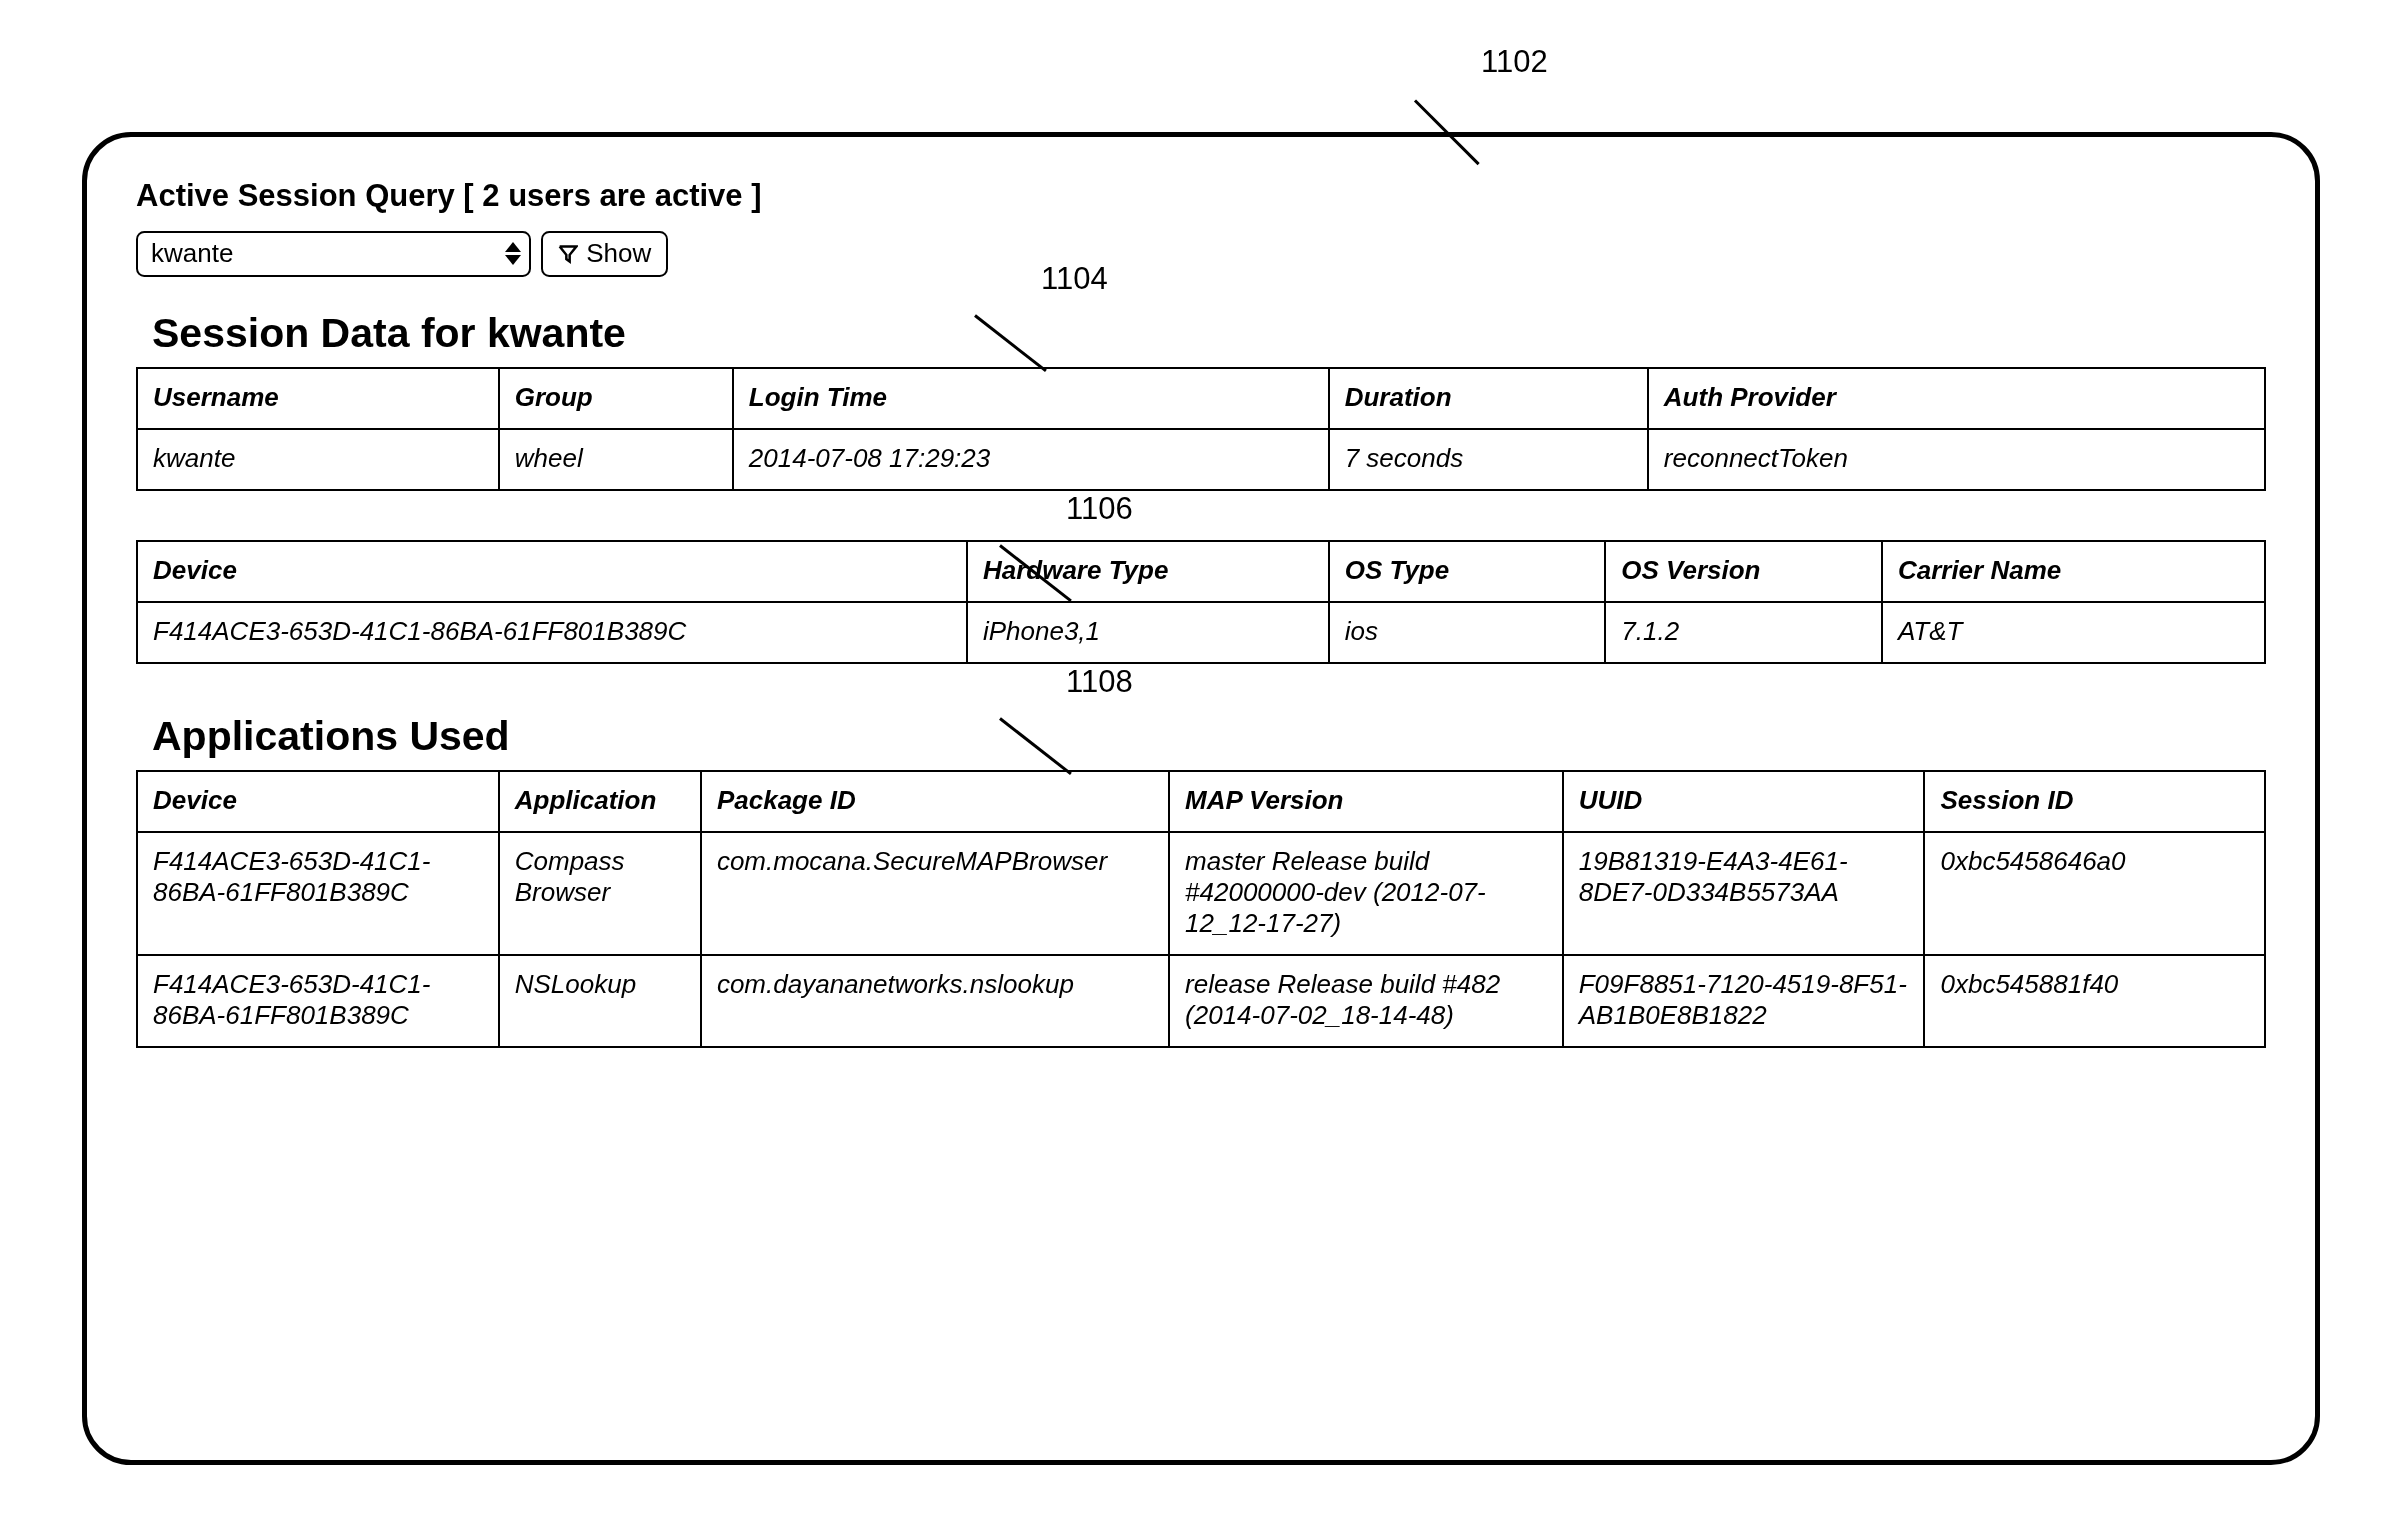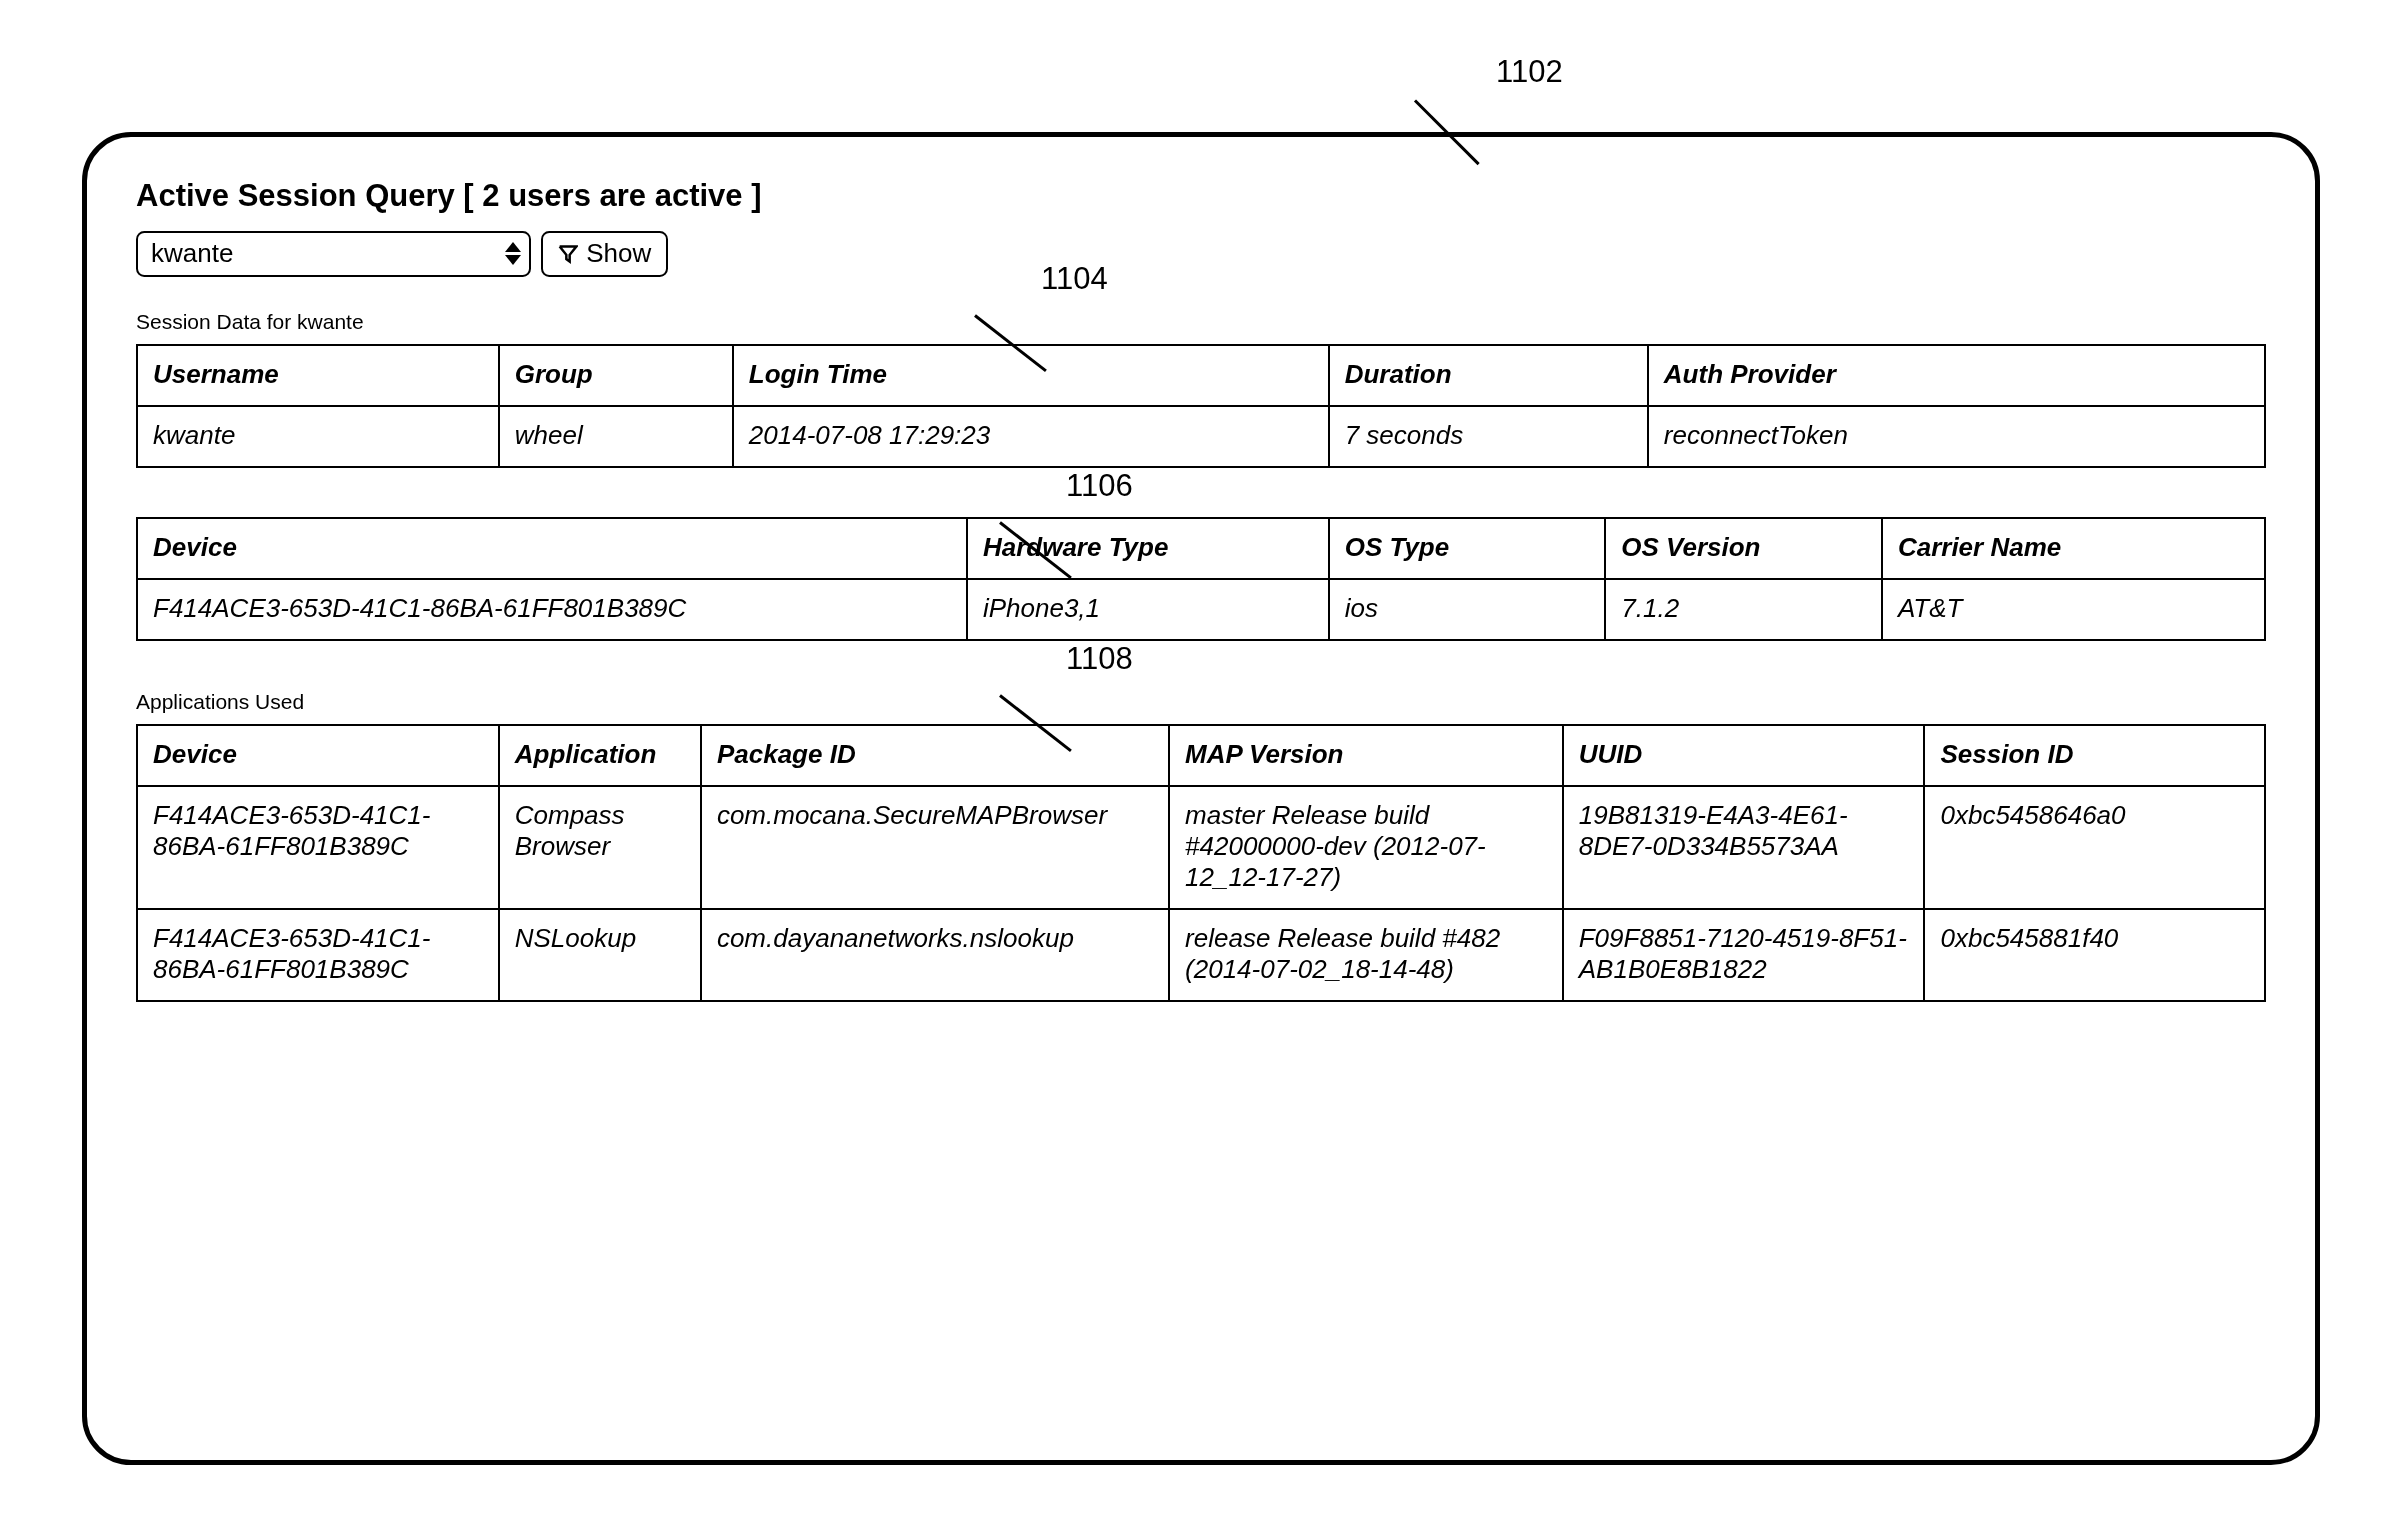--- a/index.html
+++ b/index.html
@@ -36,41 +36,41 @@
   .stepper .tri-up,.stepper .tri-down{width:0;height:0;border-left:8.2px solid transparent;border-right:8.2px solid transparent;}
   .stepper .tri-up{border-bottom:10px solid #000;margin-bottom:3.3px;}
   .stepper .tri-down{border-top:10px solid #000;}
   .show-btn{
     display:flex;align-items:center;gap:8.2px;
     height:46px;border:2.5px solid #000;border-radius:8.2px;
     padding:0 15px;font-size:26px;font-weight:400;box-sizing:border-box;
     background:#fff;
   }
   .filter-icon{font-size:23px;line-height:0;font-weight:bold;}
-  .section-title{font-size:21px;margin:0 0 10px 0;font-weight:400;}
+  .section-title{font-size:41px;margin:0 0 10px 16px;font-weight:700;}
   table.data{
     width:100%;
     border-collapse:collapse;
     table-layout:fixed;
   }
   table.data th, table.data td{
     border:2.5px solid #000;
     padding:13px 15px 15px 15px;
     text-align:left;
     vertical-align:top;
     font-size:26px;
     word-wrap:break-word;
     font-style:italic;
   }
   table.data th{font-weight:700;}
   .section{margin-bottom:49px;}
   .ref-label{position:absolute;font-size:31px;font-weight:400;}
   .lead-line{position:absolute;border:none;border-top:3.3px solid #000;height:0;transform-origin:left center;}
   
-  .ref-1102{left:1481px;top:54px;margin-left:15px;}
+  .ref-1102{left:1481px;top:44px;}
   .lead-1102{left:1415px;top:99px;width:90px;transform:rotate(45deg);}
   
   .ref-1104{left:1160px;top:329px;}
 </style>
 </head>
 <body>
 
 <div class="ref-label ref-1102">1102</div>
 <div class="lead-line lead-1102"></div>
 

